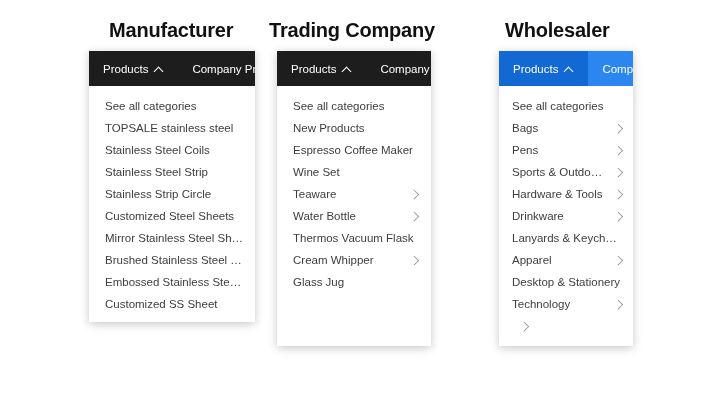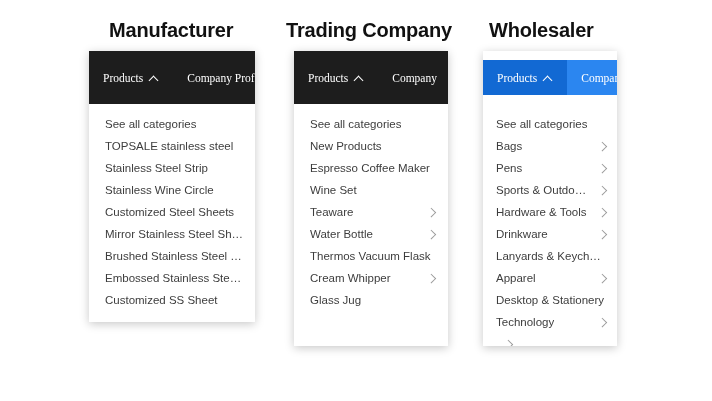--- a/index.html
+++ b/index.html
@@ -20,22 +20,22 @@
     height: 401px;
     background: #ffffff;
   }
 
   
   .column {
     position: absolute;
     top: 0;
   }
   .col-1 { left: 89px; width: 166px; }
-  .col-2 { left: 294px; width: 154px; }
-  .col-3 { left: 483px; width: 134px; }
+  .col-2 { left: 277px; width: 154px; }
+  .col-3 { left: 499px; width: 134px; }
 
   .col-title {
     font-size: 20px;
     font-weight: bold;
     color: #111111;
     letter-spacing: -0.2px;
     white-space: nowrap;
     text-align: left;
     line-height: 24px;
     padding-top: 18px;
@@ -51,26 +51,25 @@
     background: #ffffff;
     box-shadow: 0 2px 9px rgba(0,0,0,0.22);
     overflow: hidden;
   }
   .panel-1 { left: 0;  top: 51px; width: 166px; height: 271px; }
   .panel-2 { left: 0;  top: 51px; width: 154px; height: 295px; }
   .panel-3 { left: 0;  top: 51px; width: 134px; height: 295px; }
 
   
   .nav-bar {
-    height: 53px;
+    height: 35px;
     display: flex;
     align-items: center;
     overflow: hidden;
     white-space: nowrap;
-    font-family: Liberation Serif, serif;
   }
   .nav-bar.dark { background: #1d1d1d; }
 
   .nav-item {
     display: flex;
     align-items: center;
     height: 35px;
     padding: 0 14px;
     font-size: 11.5px;
     color: #ffffff;
@@ -165,24 +164,27 @@
         </div>
       </div>
       <ul class="menu-list">
         <li class="menu-item">
             <span class="menu-label">See all categories</span>
           </li>
         <li class="menu-item">
             <span class="menu-label">TOPSALE stainless steel</span>
           </li>
         <li class="menu-item">
+            <span class="menu-label">Stainless Steel Coils</span>
+          </li>
+        <li class="menu-item">
             <span class="menu-label">Stainless Steel Strip</span>
           </li>
         <li class="menu-item">
-            <span class="menu-label">Stainless Wine Circle</span>
+            <span class="menu-label">Stainless Strip Circle</span>
           </li>
         <li class="menu-item">
             <span class="menu-label">Customized Steel Sheets</span>
           </li>
         <li class="menu-item">
             <span class="menu-label">Mirror Stainless Steel Sheet</span>
           </li>
         <li class="menu-item">
             <span class="menu-label">Brushed Stainless Steel Sh...</span>
           </li>

